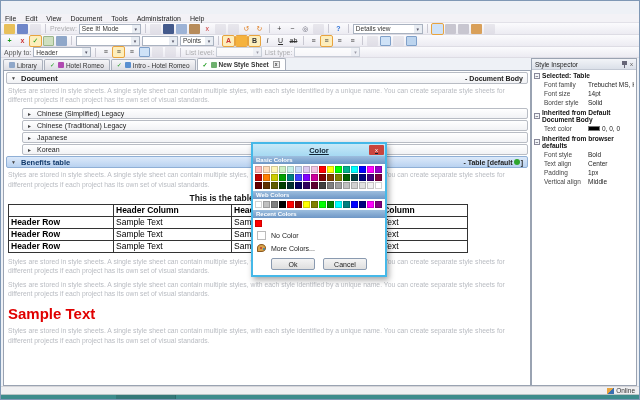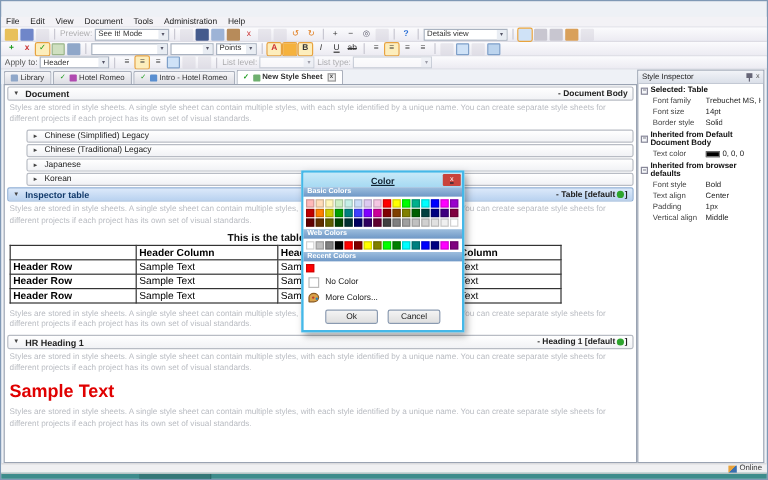--- a/index.html
+++ b/index.html
@@ -260,21 +260,21 @@
       <span class="tri">►</span>
       <span class="nm">Japanese</span>
     </div>
     <div class="sechead sub">
       <span class="tri">►</span>
       <span class="nm">Korean</span>
     </div>
 
     <div class="sechead sel">
       <span class="tri">▼</span>
-      <span class="nm">Inspector table</span>
+      <span class="nm">Benefits table</span>
       <span class="rt">
         <span>- Table [default</span>
         <span class="okdot"></span>
         <span>]</span>
       </span>
     </div>
     <div class="ph">Styles are stored in style sheets. A single style sheet can contain multiple styles, with each style identified by a unique name. You can create separate style sheets for different projects if each project has its own set of visual standards.</div>
 
     <div class="caption">This is the table caption</div>
     <table class="sample">
@@ -300,29 +300,20 @@
       <tr>
         <th class="c0">Header Row</th>
         <td class="cn">Sample Text</td>
         <td class="cn">Sample Text</td>
         <td class="cn">Sample Text</td>
       </tr>
     </tbody>
       </table>
     <div class="ph">Styles are stored in style sheets. A single style sheet can contain multiple styles, with each style identified by a unique name. You can create separate style sheets for different projects if each project has its own set of visual standards.</div>
 
-    <div class="sechead">
-      <span class="tri">▼</span>
-      <span class="nm">HR Heading 1</span>
-      <span class="rt">
-        <span>- Heading 1 [default</span>
-        <span class="okdot"></span>
-        <span>]</span>
-      </span>
-    </div>
     <div class="ph">Styles are stored in style sheets. A single style sheet can contain multiple styles, with each style identified by a unique name. You can create separate style sheets for different projects if each project has its own set of visual standards.</div>
 
     <div class="red-sample" style="color: rgb(224, 0, 0);">Sample Text</div>
 
     <div class="ph">Styles are stored in style sheets. A single style sheet can contain multiple styles, with each style identified by a unique name. You can create separate style sheets for different projects if each project has its own set of visual standards.</div>
   </div>
 
   <div class="inspector">
     <div class="insp-title">
       <span>Style Inspector</span>

